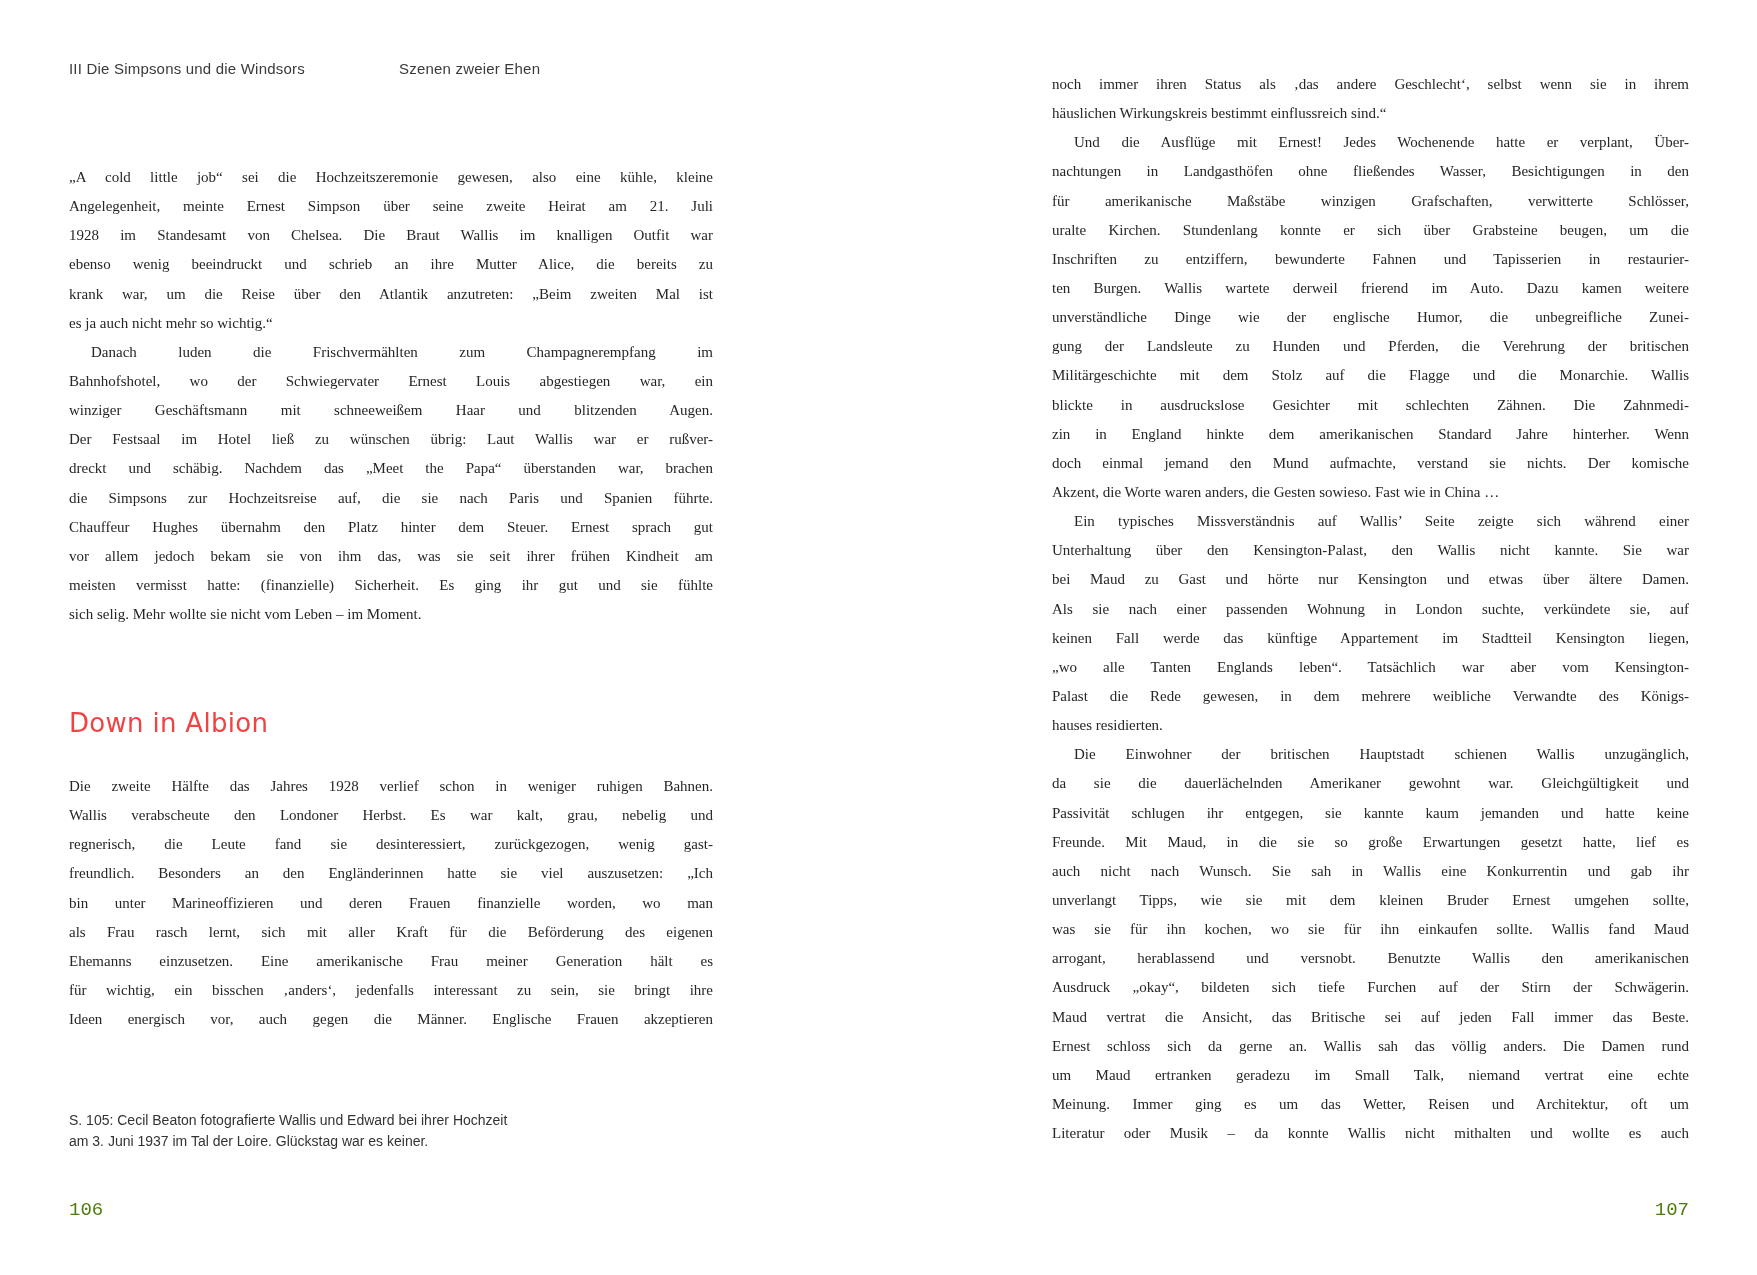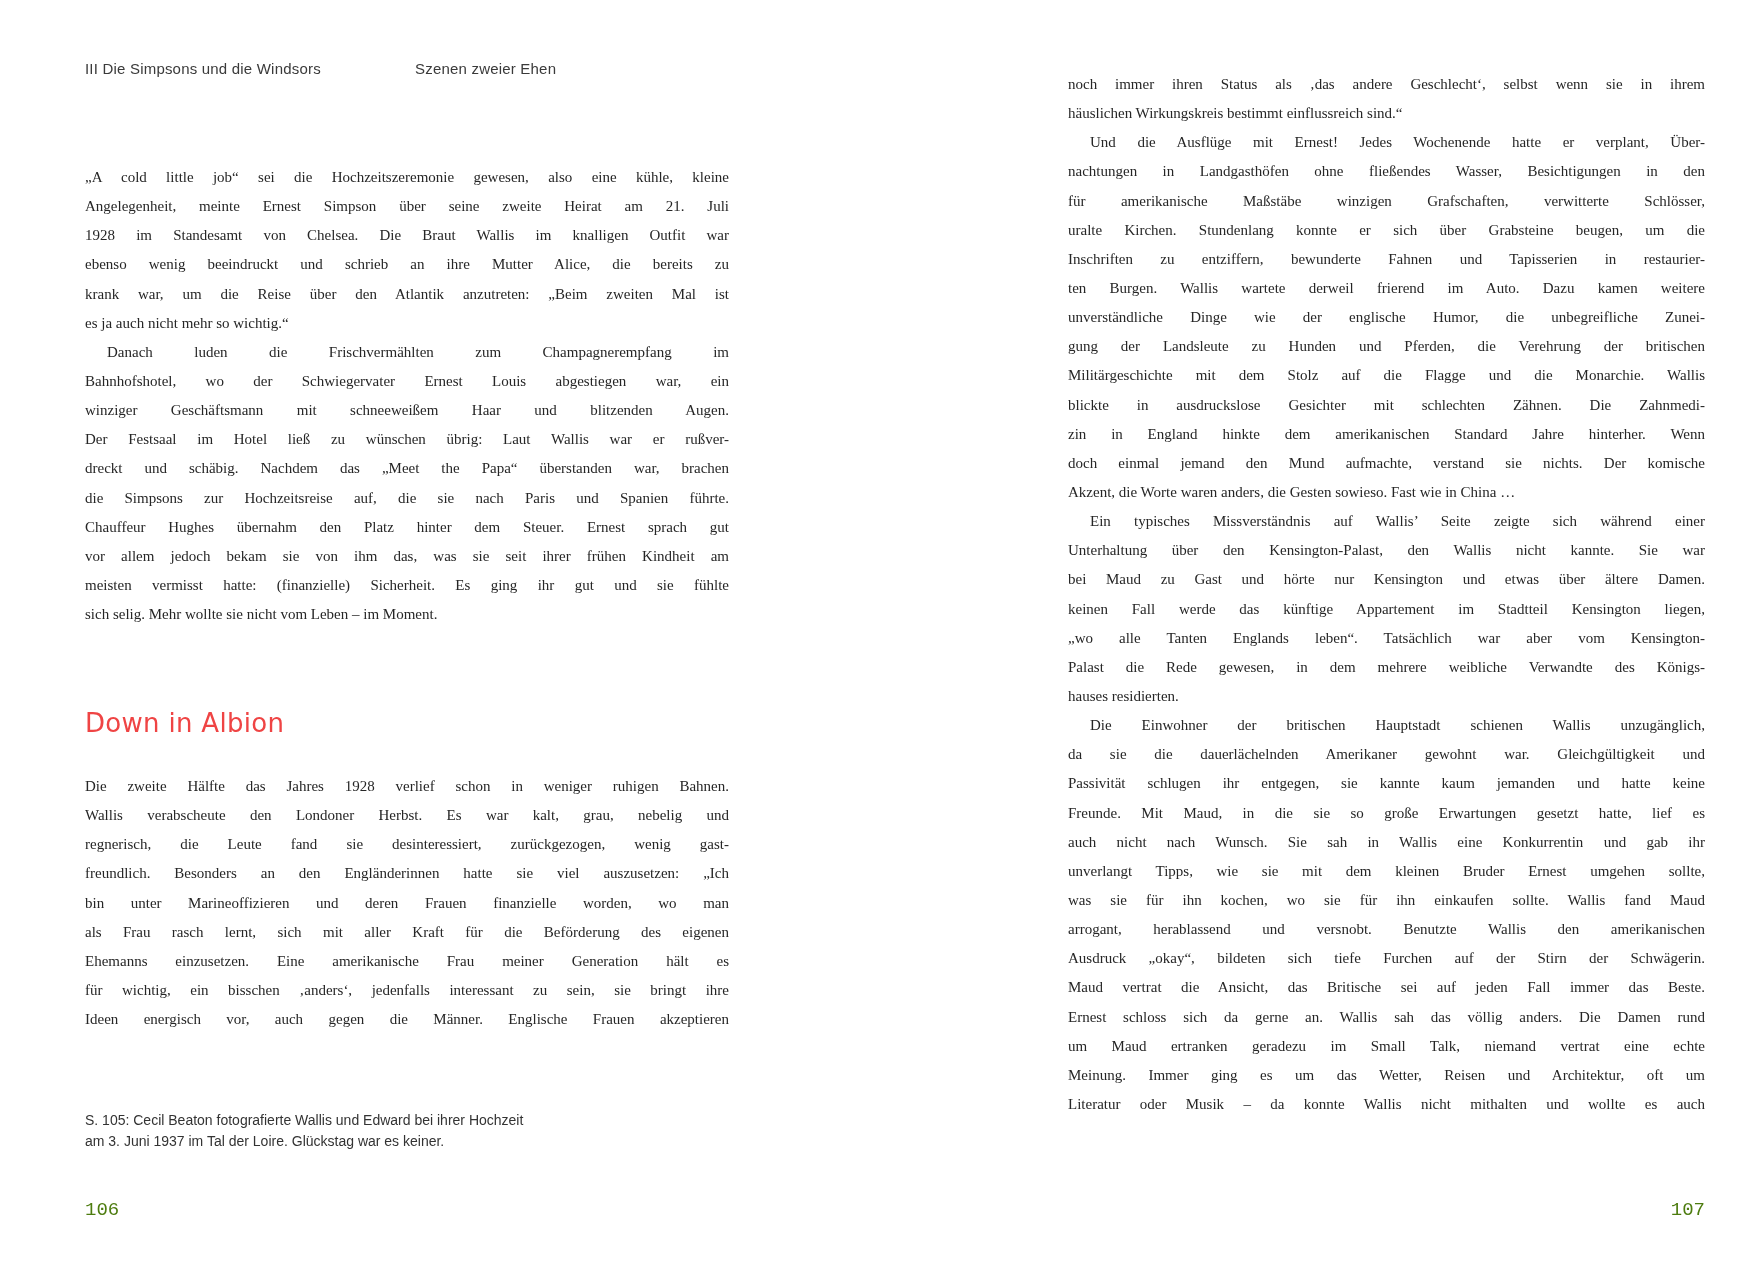--- a/index.html
+++ b/index.html
@@ -1,17 +1,17 @@
 <!DOCTYPE html>
 <html><head>
 <meta charset="utf-8">
 <style>
   html, body { margin: 0; padding: 0; background: #ffffff; }
   body { width: 1757px; height: 1275px; position: relative; overflow: hidden; color: #2b2b2b; }
-  .spread { position: absolute; left: 0; top: 0; width: 1580px; height: 1275px; margin-left: 16px; }
+  .spread { position: absolute; left: 0; top: 0; width: 1580px; height: 1275px; }
   .page { position: absolute; top: 0; height: 1275px; }
   .page-left { left: 0; width: 878px; }
   .page-right { left: 878px; width: 879px; }
   .running-head { position: absolute; top: 60px; font-family: "Liberation Sans", "DejaVu Sans", sans-serif; font-size: 15px; letter-spacing: 0.2px; color: #3a3a3a; white-space: nowrap; }
   .rh-chapter { left: 69px; }
   .rh-section { left: 399px; }
   .body-block { position: absolute; font-family: "Liberation Serif", "DejaVu Serif", serif; font-size: 15px; color: #262626; }
   .line { display: block; height: 29.15px; line-height: 29.15px; white-space: nowrap; text-align: justify; text-align-last: justify; }
   .line.last { text-align-last: left; }
   .line.indent { padding-left: 22px; }
@@ -88,20 +88,21 @@
       <span class="line">unverständliche Dinge wie der englische Humor, die unbegreifliche Zunei-</span>
       <span class="line">gung der Landsleute zu Hunden und Pferden, die Verehrung der britischen</span>
       <span class="line">Militärgeschichte mit dem Stolz auf die Flagge und die Monarchie. Wallis</span>
       <span class="line">blickte in ausdruckslose Gesichter mit schlechten Zähnen. Die Zahnmedi-</span>
       <span class="line">zin in England hinkte dem amerikanischen Standard Jahre hinterher. Wenn</span>
       <span class="line">doch einmal jemand den Mund aufmachte, verstand sie nichts. Der komische</span>
       <span class="line last">Akzent, die Worte waren anders, die Gesten sowieso. Fast wie in China …</span>
       <span class="line indent">Ein typisches Missverständnis auf Wallis’ Seite zeigte sich während einer</span>
       <span class="line">Unterhaltung über den Kensington-Palast, den Wallis nicht kannte. Sie war</span>
       <span class="line">bei Maud zu Gast und hörte nur Kensington und etwas über ältere Damen.</span>
+      <span class="line">Als sie nach einer passenden Wohnung in London suchte, verkündete sie, auf</span>
       <span class="line">keinen Fall werde das künftige Appartement im Stadtteil Kensington liegen,</span>
       <span class="line">„wo alle Tanten Englands leben“. Tatsächlich war aber vom Kensington-</span>
       <span class="line">Palast die Rede gewesen, in dem mehrere weibliche Verwandte des Königs-</span>
       <span class="line last">hauses residierten.</span>
       <span class="line indent">Die Einwohner der britischen Hauptstadt schienen Wallis unzugänglich,</span>
       <span class="line">da sie die dauerlächelnden Amerikaner gewohnt war. Gleichgültigkeit und</span>
       <span class="line">Passivität schlugen ihr entgegen, sie kannte kaum jemanden und hatte keine</span>
       <span class="line">Freunde. Mit Maud, in die sie so große Erwartungen gesetzt hatte, lief es</span>
       <span class="line">auch nicht nach Wunsch. Sie sah in Wallis eine Konkurrentin und gab ihr</span>
       <span class="line">unverlangt Tipps, wie sie mit dem kleinen Bruder Ernest umgehen sollte,</span>

